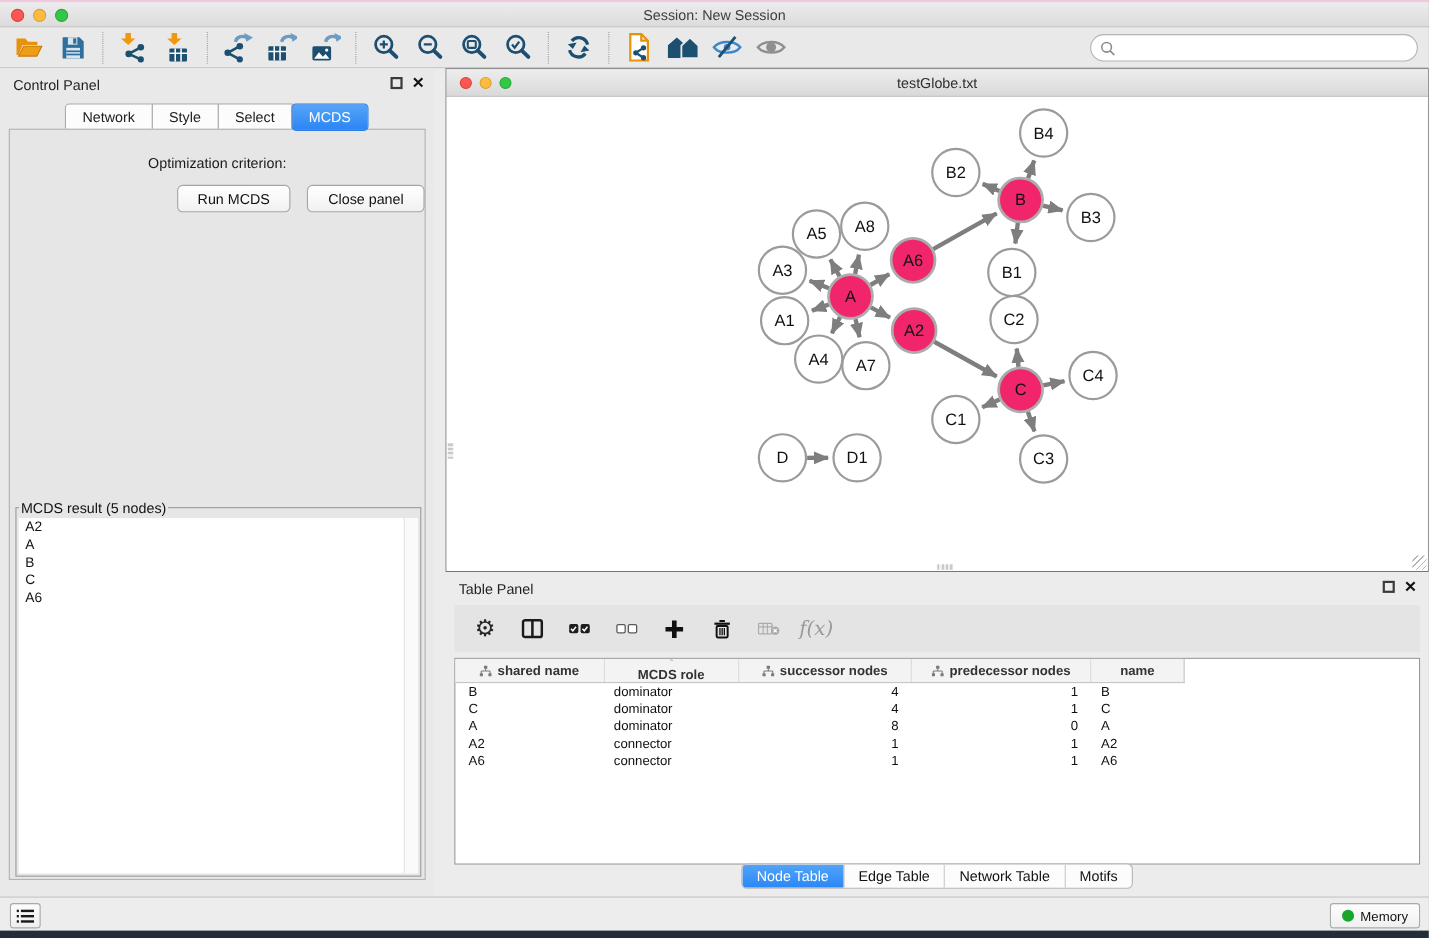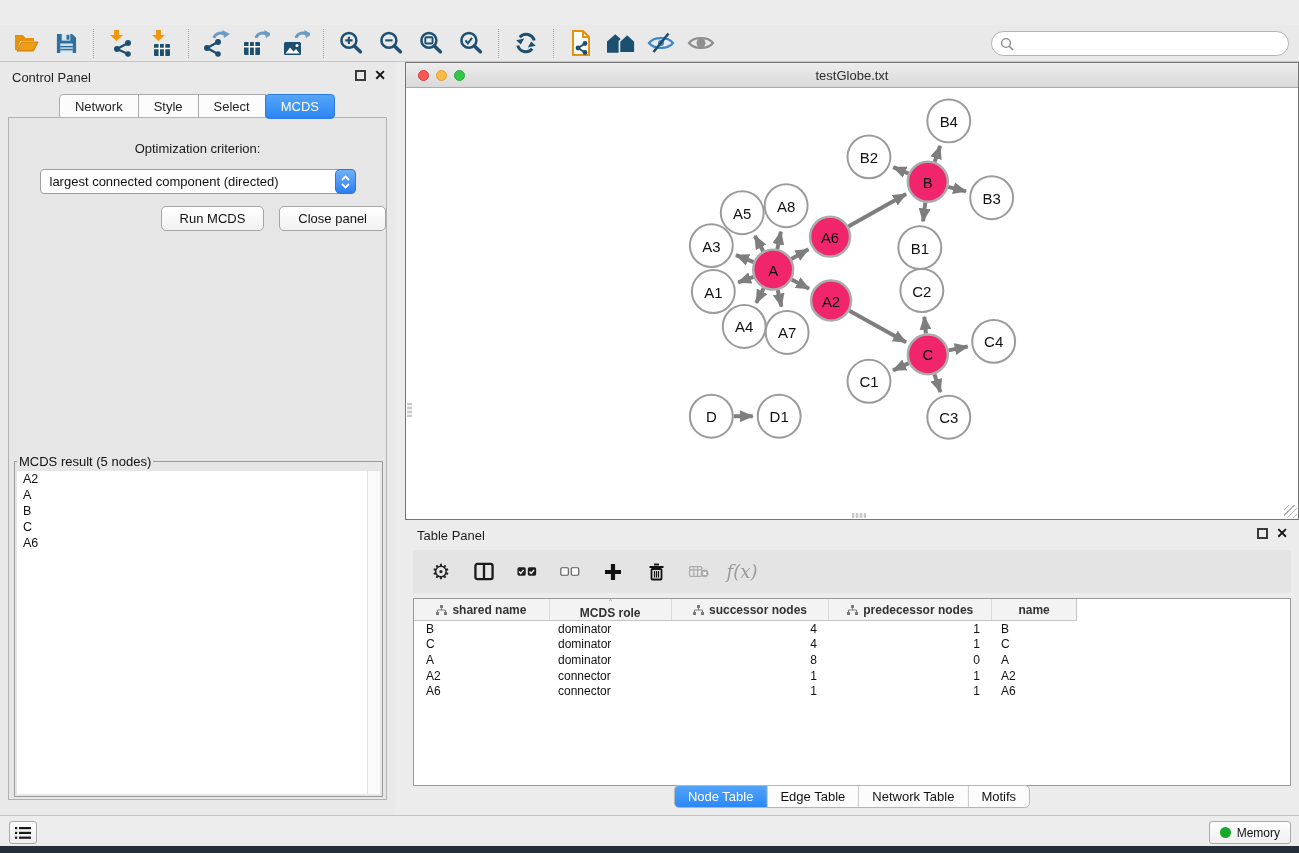--- a/index.html
+++ b/index.html
@@ -121,20 +121,26 @@
     background:linear-gradient(#FDFDFD,#F0F0F0); border:1px solid #ABABAB; border-radius:3px;
     display:flex; align-items:center; gap:6px; font-size:12px; color:#111; cursor:pointer; }
   .mem-dot { width:11px; height:11px; border-radius:50%; background:#18A62B; }
   .desktop-strip { position:absolute; left:0; top:846px; width:100%; height:7px; background:#242E3B; }
 </style>
 </head>
 <body>
 
 <div class="app">
 
+  <div class="titlebar">
+    <span class="tl red"></span>
+    <span class="tl yellow"></span>
+    <span class="tl green"></span>
+    <div class="title">Session: New Session</div>
+  </div>
 
   <div class="toolbar">
     <div class="tbtn">
       <svg width="26" height="24" viewBox="0 0 26 24">
         <path fill="#E8920C" d="M2 4h8l2.5 3H21v3H7.5L4 19H2z"></path>
         <path fill="#ED9D16" stroke="#C97B06" stroke-width="1" d="M8.5 11H25l-4.5 9H4z"></path>
       </svg>
     </div>
     <div class="tbtn">
       <svg width="23" height="23" viewBox="0 0 24 24">
@@ -283,29 +289,20 @@
       <span class="close-ico cp-close">✕</span>
     </div>
     <div class="cp-tabs">
       <span class="cp-tab">Network</span>
       <span class="cp-tab">Style</span>
       <span class="cp-tab">Select</span>
       <span class="cp-tab active">MCDS</span>
     </div>
     <div class="cp-body">
       <div class="opt-label">Optimization criterion:</div>
-      <div class="dropdown">
-        <div class="dval">largest connected component (directed)</div>
-        <div class="stepper">
-          <svg width="9" height="14" viewBox="0 0 9 14">
-            <path d="M1 5 L4.5 1.5 L8 5" fill="none" stroke="#FFF" stroke-width="1.8"></path>
-            <path d="M1 9 L4.5 12.5 L8 9" fill="none" stroke="#FFF" stroke-width="1.8"></path>
-          </svg>
-        </div>
-      </div>
       <div class="btn-row">
         <button class="pushbtn">Run MCDS</button>
         <button class="pushbtn">Close panel</button>
       </div>
       <fieldset class="mcds">
         <legend>MCDS result (5 nodes)</legend>
         <div class="mcds-list">
           <div class="mcds-item">A2</div>
           <div class="mcds-item">A</div>
           <div class="mcds-item">B</div>

